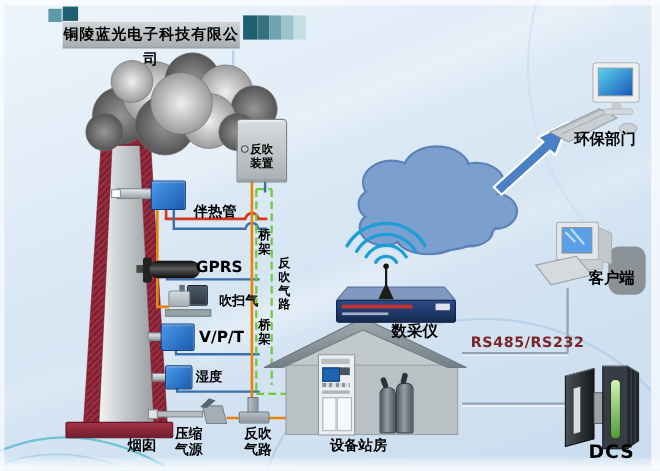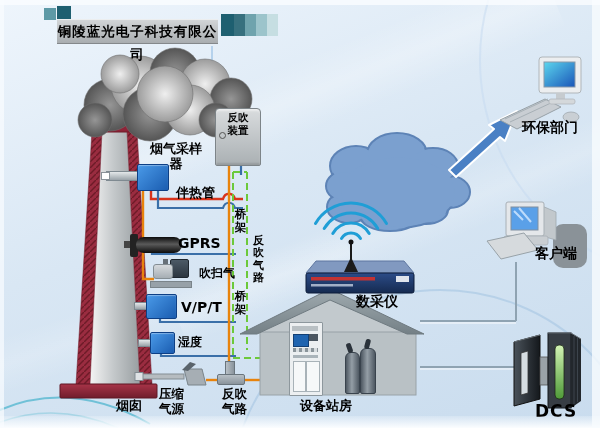--- a/index.html
+++ b/index.html
@@ -17,21 +17,21 @@
     border:1px solid #0d3f85;border-radius:2px;box-shadow:inset 0 1px 1px rgba(255,255,255,.35);}
   .stub{position:absolute;background:linear-gradient(180deg,#e4e8ea,#9aa3a9);border:1px solid #7f8a91;}
   .sq{position:absolute;}
   #titlebar{position:absolute;left:57px;top:19px;width:161px;height:23px;
     background:linear-gradient(180deg,#d2d5d7,#a9adb0);
     border-top:1px solid #eceeef;border-bottom:1px solid #84888b;
     font-weight:bold;font-size:13.5px;color:#000;text-align:center;line-height:23px;letter-spacing:1px;}
   #blowbackbox{position:absolute;left:215px;top:108px;width:44px;height:56px;
     background:linear-gradient(180deg,#d9dcde,#aab0b3);border:1px solid #7d8488;border-radius:4px 4px 2px 2px;
     box-shadow:inset 0 2px 2px rgba(255,255,255,.5), inset 0 -2px 2px rgba(0,0,0,.12);}
-  #blowbacktext{width:24px;margin:2px auto 0;font-weight:bold;font-size:10.5px;line-height:1.25;
+  #blowbacktext{width:24px;margin:21px auto 0;font-weight:bold;font-size:10.5px;line-height:1.25;
     word-break:break-all;text-align:center;color:#000;}
   #cabinet{position:absolute;left:289px;top:322px;width:32px;height:72px;background:#eceff1;
     border:1px solid #8d979d;border-radius:1px;}
   .cyl{position:absolute;background:linear-gradient(90deg,#4e5862,#949ea6 45%,#4e5862);
     border:1px solid #39434d;border-radius:6px 6px 2px 2px;}
   .cap{position:absolute;width:5px;height:10px;background:#2a323a;border-radius:2px;}
 </style>
 </head>
 <body>
 
@@ -280,35 +280,35 @@
     <div class="abs" style="left:3px;top:32px;width:25px;height:3px;background:#aab4ba"></div>
     <div class="abs" style="left:3px;top:38px;width:11px;height:29px;background:#f6f8f9;border:1px solid #a8b2b8"></div>
     <div class="abs" style="left:16px;top:38px;width:12px;height:29px;background:#f6f8f9;border:1px solid #a8b2b8"></div>
   </div>
 
   <div class="cyl" style="left:345px;top:352px;width:13px;height:40px"></div>
   <div class="cyl" style="left:360px;top:348px;width:14px;height:44px"></div>
   <div class="cap" style="left:347px;top:343px;transform:rotate(-20deg)"></div>
   <div class="cap" style="left:365px;top:339px;transform:rotate(15deg)"></div>
 
-  <div class="lbl wrap" style="left:147px;top:142px;width:58px;font-size:13px">烟气采样器</div>
   <div class="lbl" style="left:176px;top:186px">伴热管</div>
   <div class="lbl" style="left:178px;top:235px;font-size:14px">GPRS</div>
   <div class="lbl" style="left:199px;top:267px;font-size:12px">吹扫气</div>
   <div class="lbl" style="left:181px;top:299px;font-size:14px">V/P/T</div>
   <div class="lbl" style="left:178px;top:336px;font-size:12px">湿度</div>
   <div class="vlabel" style="left:234px;top:208px">桥架</div>
   <div class="vlabel" style="left:234px;top:290px">桥架</div>
   <div class="vlabel" style="left:252px;top:234px;font-size:11px">反吹气路</div>
   <div class="lbl" style="left:116px;top:399px">烟囱</div>
   <div class="lbl wrap" style="left:158px;top:386px;width:27px;font-size:12.5px;line-height:1.2">压缩气源</div>
   <div class="lbl wrap" style="left:221px;top:386px;width:27px;font-size:12.5px;line-height:1.2">反吹气路</div>
   <div class="lbl" style="left:300px;top:399px">设备站房</div>
   <div class="lbl" style="left:356px;top:293px;font-size:14px">数采仪</div>
   <div class="lbl" style="left:522px;top:119px;font-size:14px">环保部门</div>
   <div class="lbl" style="left:535px;top:245px;font-size:14px">客户端</div>
+  <div class="lbl" style="left:428px;top:305px;color:#7a2424;letter-spacing:0.5px">RS485/RS232</div>
   <div class="lbl" style="left:535px;top:402px;font-size:17px;letter-spacing:1px">DCS</div>
 
   <div class="abs" style="left:0;top:416px;width:600px;height:12px;background:linear-gradient(180deg,rgba(250,253,255,.2),#fbfdff)"></div>
   <div class="abs" style="left:592px;top:0;width:8px;height:428px;background:rgba(248,251,254,.8)"></div>
   <div class="abs" style="left:0;top:0;width:600px;height:5px;background:rgba(250,252,255,.8)"></div>
   <div class="abs" style="left:0;top:0;width:4px;height:428px;background:rgba(250,252,255,.7)"></div>
 </div>
 
 </body></html>

